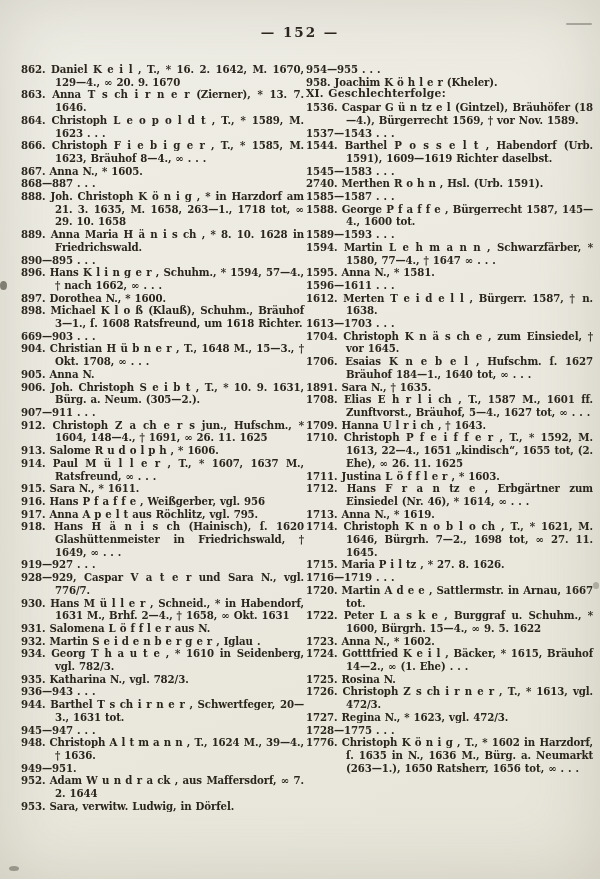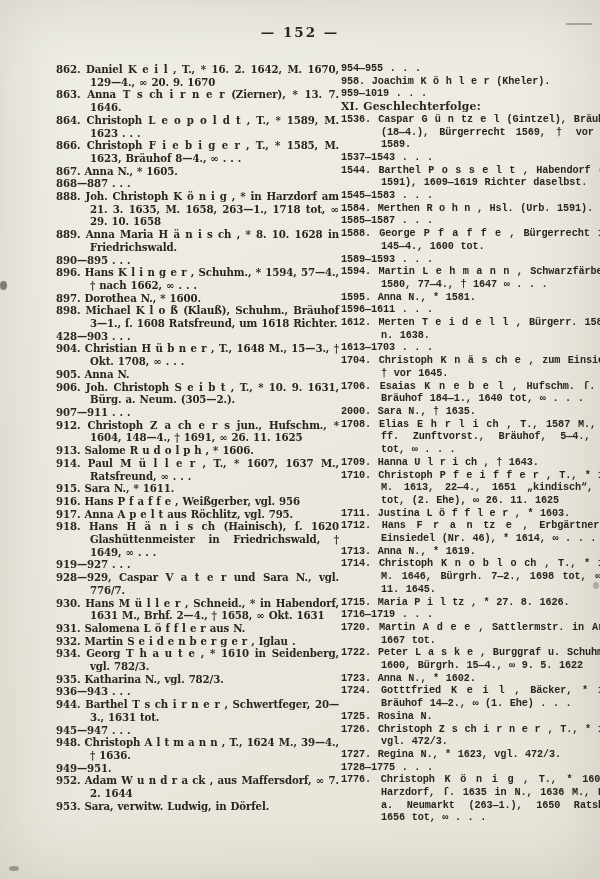--- a/index.html
+++ b/index.html
@@ -26,26 +26,25 @@
   }
   .col {
     position: absolute;
     top: 63px;
     font-size: 10.2px;
     line-height: 12.7px;
     font-weight: 700;
     letter-spacing: -0.1px;
     word-spacing: 0.6px;
     text-align: justify;
-    margin-left: 35px;
   }
   .col-left  { left: 21px;  width: 283px; }
   .col-right { left: 306px; width: 287px; }
   .entry { padding-left: 34px; text-indent: -34px; }
-  .col-right .entry { padding-left: 40px; text-indent: -40px; font-family: Liberation Mono, monospace; }
+  .col-right .entry { padding-left: 40px; text-indent: -40px; }
   .entry .num { white-space: nowrap; }
   .section-heading {
     text-align: left;
     font-size: 10.8px;
     font-weight: 700;
     letter-spacing: 0.2px;
   }
   .artifact {
     position: absolute;
     background: rgba(50, 44, 34, 0.55);
@@ -69,21 +68,21 @@
       <div class="entry"><span class="num">864.</span><span class="txt"> Christoph L e o p o l d t , T., * 1589, M. 1623 . . .</span></div>
       <div class="entry"><span class="num">866.</span><span class="txt"> Christoph F i e b i g e r , T., * 1585, M. 1623, Bräuhof 8—4., ∞ . . .</span></div>
       <div class="entry"><span class="num">867.</span><span class="txt"> Anna N., * 1605.</span></div>
       <div class="entry"><span class="num">868—887</span><span class="txt"> . . .</span></div>
       <div class="entry"><span class="num">888.</span><span class="txt"> Joh. Christoph K ö n i g , * in Harzdorf am 21. 3. 1635, M. 1658, 263—1., 1718 tot, ∞ 29. 10. 1658</span></div>
       <div class="entry"><span class="num">889.</span><span class="txt"> Anna Maria H ä n i s ch , * 8. 10. 1628 in Friedrichswald.</span></div>
       <div class="entry"><span class="num">890—895</span><span class="txt"> . . .</span></div>
       <div class="entry"><span class="num">896.</span><span class="txt"> Hans K l i n g e r , Schuhm., * 1594, 57—4., † nach 1662, ∞ . . .</span></div>
       <div class="entry"><span class="num">897.</span><span class="txt"> Dorothea N., * 1600.</span></div>
       <div class="entry"><span class="num">898.</span><span class="txt"> Michael K l o ß (Klauß), Schuhm., Bräuhof 3—1., ſ. 1608 Ratsfreund, um 1618 Richter.</span></div>
-      <div class="entry"><span class="num">428—903</span><span class="txt"> . . .</span></div>
+      <div class="entry"><span class="num">669—903</span><span class="txt"> . . .</span></div>
       <div class="entry"><span class="num">904.</span><span class="txt"> Christian H ü b n e r , T., 1648 M., 15—3., † Okt. 1708, ∞ . . .</span></div>
       <div class="entry"><span class="num">905.</span><span class="txt"> Anna N.</span></div>
       <div class="entry"><span class="num">906.</span><span class="txt"> Joh. Christoph S e i b t , T., * 10. 9. 1631, Bürg. a. Neum. (305—2.).</span></div>
       <div class="entry"><span class="num">907—911</span><span class="txt"> . . .</span></div>
       <div class="entry"><span class="num">912.</span><span class="txt"> Christoph Z a ch e r s jun., Hufschm., * 1604, 148—4., † 1691, ∞ 26. 11. 1625</span></div>
       <div class="entry"><span class="num">913.</span><span class="txt"> Salome R u d o l p h , * 1606.</span></div>
       <div class="entry"><span class="num">914.</span><span class="txt"> Paul M ü l l e r , T., * 1607, 1637 M., Ratsfreund, ∞ . . .</span></div>
       <div class="entry"><span class="num">915.</span><span class="txt"> Sara N., * 1611.</span></div>
       <div class="entry"><span class="num">916.</span><span class="txt"> Hans P f a f f e , Weißgerber, vgl. 956</span></div>
       <div class="entry"><span class="num">917.</span><span class="txt"> Anna A p e l t aus Röchlitz, vgl. 795.</span></div>
@@ -100,38 +99,37 @@
       <div class="entry"><span class="num">945—947</span><span class="txt"> . . .</span></div>
       <div class="entry"><span class="num">948.</span><span class="txt"> Christoph A l t m a n n , T., 1624 M., 39—4., † 1636.</span></div>
       <div class="entry"><span class="num">949—951.</span></div>
       <div class="entry"><span class="num">952.</span><span class="txt"> Adam W u n d r a ck , aus Maffersdorf, ∞ 7. 2. 1644</span></div>
       <div class="entry"><span class="num">953.</span><span class="txt"> Sara, verwitw. Ludwig, in Dörfel.</span></div>
     </div>
 
   <div class="col col-right">
       <div class="entry"><span class="num">954—955</span><span class="txt"> . . .</span></div>
       <div class="entry"><span class="num">958.</span><span class="txt"> Joachim K ö h l e r (Kheler).</span></div>
-      <div class="entry"><span class="num">959—1019</span><span class="txt"> . . .</span></div>
       <div class="section-heading">XI. Geschlechterfolge:</div>
       <div class="entry"><span class="num">1536.</span><span class="txt"> Caspar G ü n tz e l (Gintzel), Bräuhöfer (18—4.), Bürgerrecht 1569, † vor Nov. 1589.</span></div>
       <div class="entry"><span class="num">1537—1543</span><span class="txt"> . . .</span></div>
       <div class="entry"><span class="num">1544.</span><span class="txt"> Barthel P o s s e l t , Habendorf (Urb. 1591), 1609—1619 Richter daselbst.</span></div>
       <div class="entry"><span class="num">1545—1583</span><span class="txt"> . . .</span></div>
-      <div class="entry"><span class="num">1584.</span><span class="txt"> Merthen R o h n , Hsl. (Urb. 1591).</span></div>
+      <div class="entry"><span class="num">2740.</span><span class="txt"> Merthen R o h n , Hsl. (Urb. 1591).</span></div>
       <div class="entry"><span class="num">1585—1587</span><span class="txt"> . . .</span></div>
       <div class="entry"><span class="num">1588.</span><span class="txt"> George P f a f f e , Bürgerrecht 1587, 145—4., 1600 tot.</span></div>
       <div class="entry"><span class="num">1589—1593</span><span class="txt"> . . .</span></div>
       <div class="entry"><span class="num">1594.</span><span class="txt"> Martin L e h m a n n , Schwarzfärber, * 1580, 77—4., † 1647 ∞ . . .</span></div>
       <div class="entry"><span class="num">1595.</span><span class="txt"> Anna N., * 1581.</span></div>
       <div class="entry"><span class="num">1596—1611</span><span class="txt"> . . .</span></div>
       <div class="entry"><span class="num">1612.</span><span class="txt"> Merten T e i d e l l , Bürgerr. 1587, † n. 1638.</span></div>
       <div class="entry"><span class="num">1613—1703</span><span class="txt"> . . .</span></div>
       <div class="entry"><span class="num">1704.</span><span class="txt"> Christoph K n ä s ch e , zum Einsiedel, † vor 1645.</span></div>
       <div class="entry"><span class="num">1706.</span><span class="txt"> Esaias K n e b e l , Hufschm. ſ. 1627 Bräuhof 184—1., 1640 tot, ∞ . . .</span></div>
-      <div class="entry"><span class="num">2000.</span><span class="txt"> Sara N., † 1635.</span></div>
+      <div class="entry"><span class="num">1891.</span><span class="txt"> Sara N., † 1635.</span></div>
       <div class="entry"><span class="num">1708.</span><span class="txt"> Elias E h r l i ch , T., 1587 M., 1601 ff. Zunftvorst., Bräuhof, 5—4., 1627 tot, ∞ . . .</span></div>
       <div class="entry"><span class="num">1709.</span><span class="txt"> Hanna U l r i ch , † 1643.</span></div>
       <div class="entry"><span class="num">1710.</span><span class="txt"> Christoph P f e i f f e r , T., * 1592, M. 1613, 22—4., 1651 „kindisch“, 1655 tot, (2. Ehe), ∞ 26. 11. 1625</span></div>
       <div class="entry"><span class="num">1711.</span><span class="txt"> Justina L ö f f l e r , * 1603.</span></div>
       <div class="entry"><span class="num">1712.</span><span class="txt"> Hans F r a n tz e , Erbgärtner zum Einsiedel (Nr. 46), * 1614, ∞ . . .</span></div>
       <div class="entry"><span class="num">1713.</span><span class="txt"> Anna N., * 1619.</span></div>
       <div class="entry"><span class="num">1714.</span><span class="txt"> Christoph K n o b l o ch , T., * 1621, M. 1646, Bürgrh. 7—2., 1698 tot, ∞ 27. 11. 1645.</span></div>
       <div class="entry"><span class="num">1715.</span><span class="txt"> Maria P i l tz , * 27. 8. 1626.</span></div>
       <div class="entry"><span class="num">1716—1719</span><span class="txt"> . . .</span></div>
       <div class="entry"><span class="num">1720.</span><span class="txt"> Martin A d e e , Sattlermstr. in Arnau, 1667 tot.</span></div>

